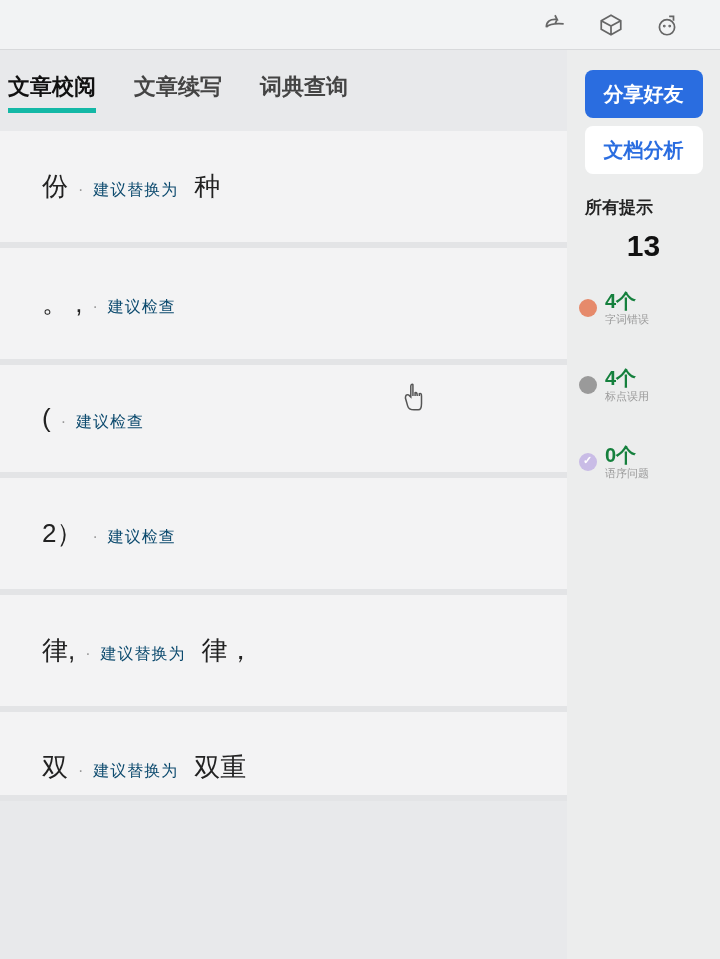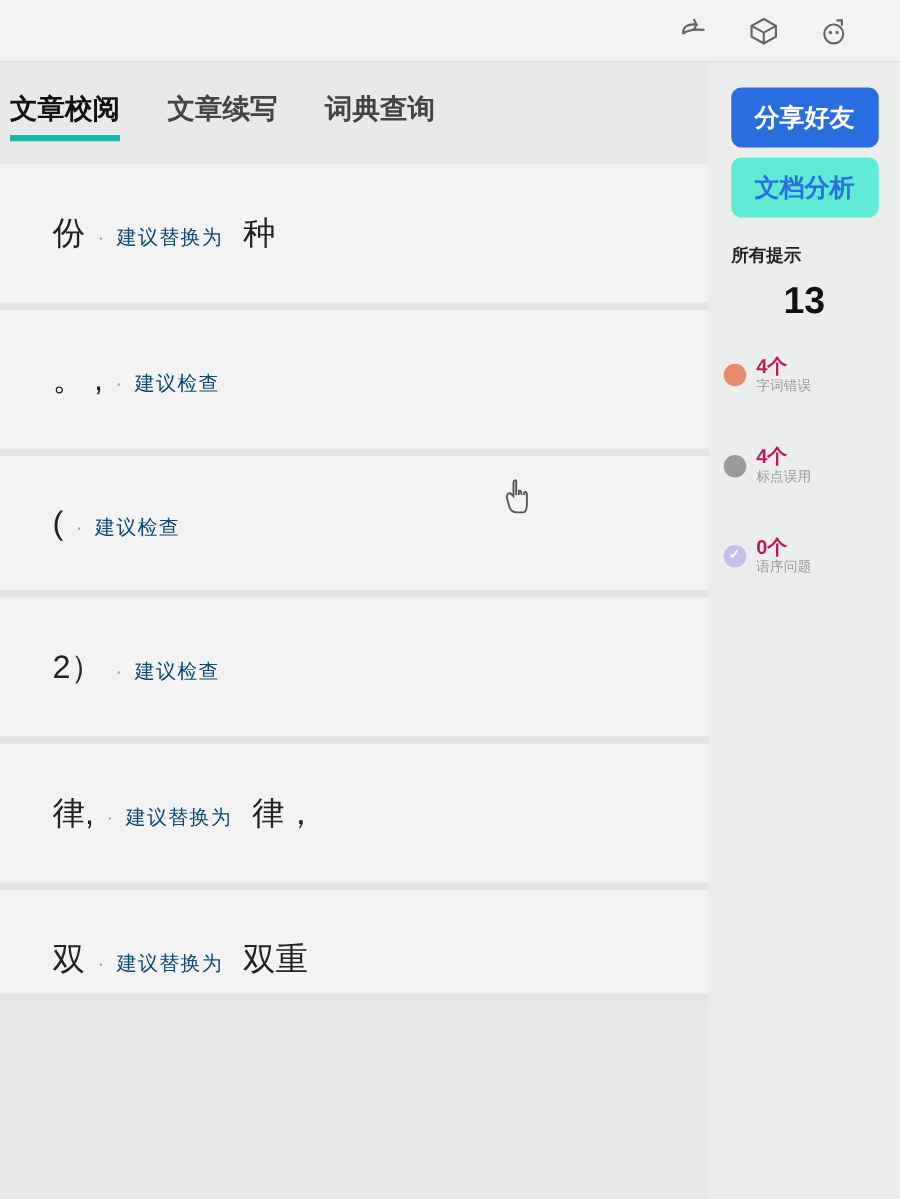--- a/index.html
+++ b/index.html
@@ -114,29 +114,29 @@
       align-items: center;
       justify-content: center;
       font-size: 20px;
       font-weight: 600;
     }
     .btn-primary {
       background: #2a6de0;
       color: #fff;
     }
     .btn-secondary {
-      background: #5eead4;
+      background: #ffffff;
       color: #2a6de0;
     }
     .all-hints {
       width: 100%;
       padding: 14px 18px 0 18px;
     }
     .all-hints-title {
-      font-size: 14px;
+      font-size: 17px;
       font-weight: 700;
       color: #222;
       margin-bottom: 10px;
     }
     .all-hints-count {
       font-size: 30px;
       font-weight: 800;
       text-align: center;
       color: #111;
       margin-bottom: 18px;
@@ -158,23 +158,23 @@
       height: 18px;
       border-radius: 50%;
       flex-shrink: 0;
     }
     .cat-text {
       display: flex;
       flex-direction: column;
       line-height: 1.2;
     }
     .cat-count {
-      font-size: 16px;
+      font-size: 20px;
       font-weight: 700;
-      color: #be185d;
+      color: #15803d;
     }
     .cat-label {
       font-size: 11px;
       color: #999;
     }
     .cat-check {
       position: relative;
     }
     .cat-check::after {
       content: "✓";

